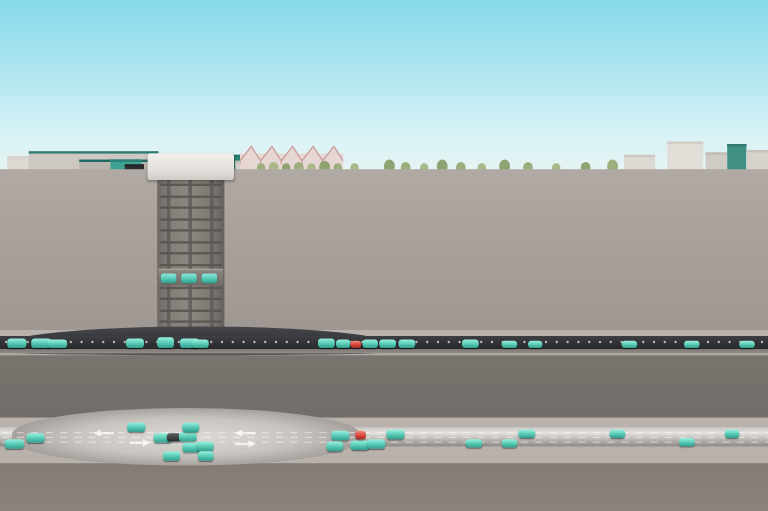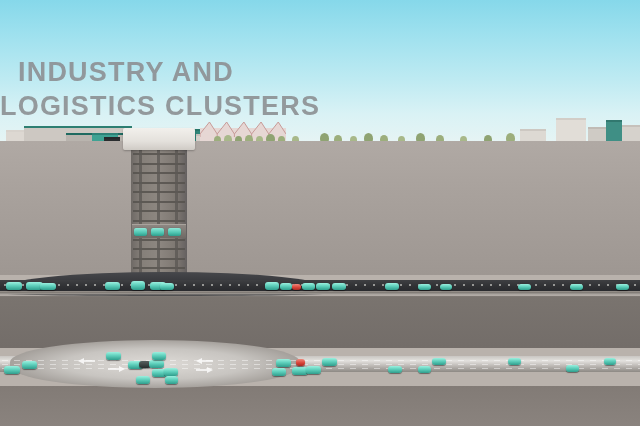--- a/index.html
+++ b/index.html
@@ -133,24 +133,20 @@
   }
   .dot{position:absolute;width:2px;height:2px;background:rgba(230,230,225,.75);border-radius:50%;}
 </style>
 </head>
 <body>
 
 <div id="scene">
 
   <div class="sky"></div>
 
-  <div class="title">
-    <span>INDUSTRY AND</span>
-    <span class="l2">LOGISTICS CLUSTERS</span>
-  </div>
 
   <div class="skyline" id="skyline">
       <div class="bld" style="left: 6px; width: 34px; height: 12px; background: rgb(221, 216, 210); border-top: 2px solid rgb(216, 211, 205);"></div>
       <div class="bld" style="left: 40px; width: 26px; height: 10px; background: rgb(226, 221, 215); border-top: 2px solid rgb(207, 202, 195);"></div>
       <div class="bld" style="left: 24px; width: 108px; height: 16px; background: rgb(205, 200, 194); border-top: 2px solid rgb(46, 127, 114);"></div>
       <div class="bld" style="left: 66px; width: 86px; height: 9px; background: rgb(185, 180, 174); border-top: 2px solid rgb(31, 106, 96);"></div>
       <div class="bld" style="left: 92px; width: 26px; height: 9px; background: rgb(63, 162, 147); border-top: 2px solid rgb(45, 130, 119);"></div>
       <div class="bld" style="left: 104px; width: 16px; height: 5px; background: rgb(42, 45, 47); border-top: 2px solid rgb(36, 40, 42);"></div>
       <div class="bld" style="left: 130px; width: 32px; height: 5px; background: rgb(42, 45, 47); border-top: 2px solid rgb(36, 40, 42);"></div>
       <div class="bld" style="left: 168px; width: 44px; height: 13px; background: rgb(47, 133, 120); border-top: 2px solid rgb(39, 118, 106);"></div>

